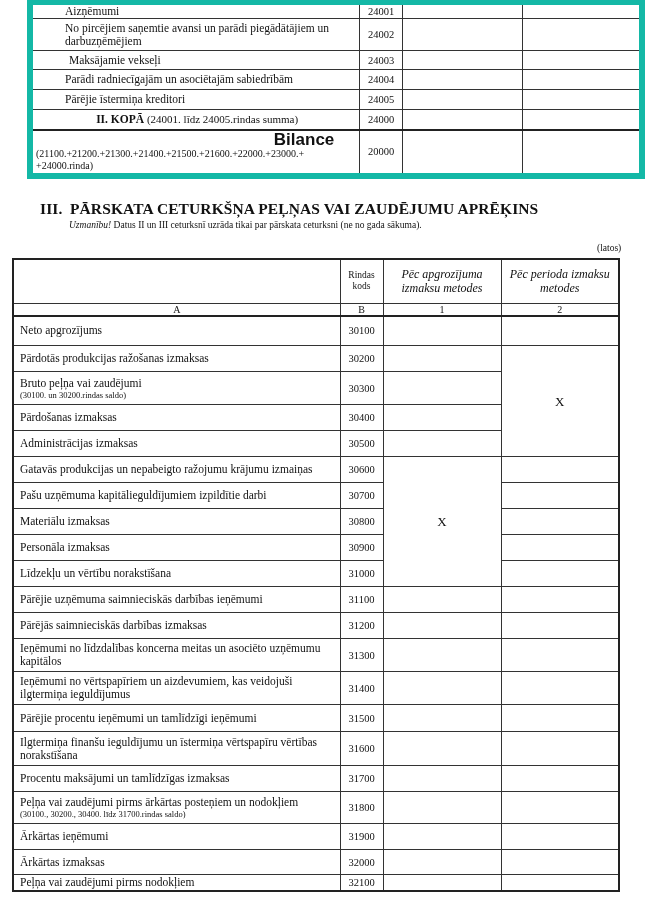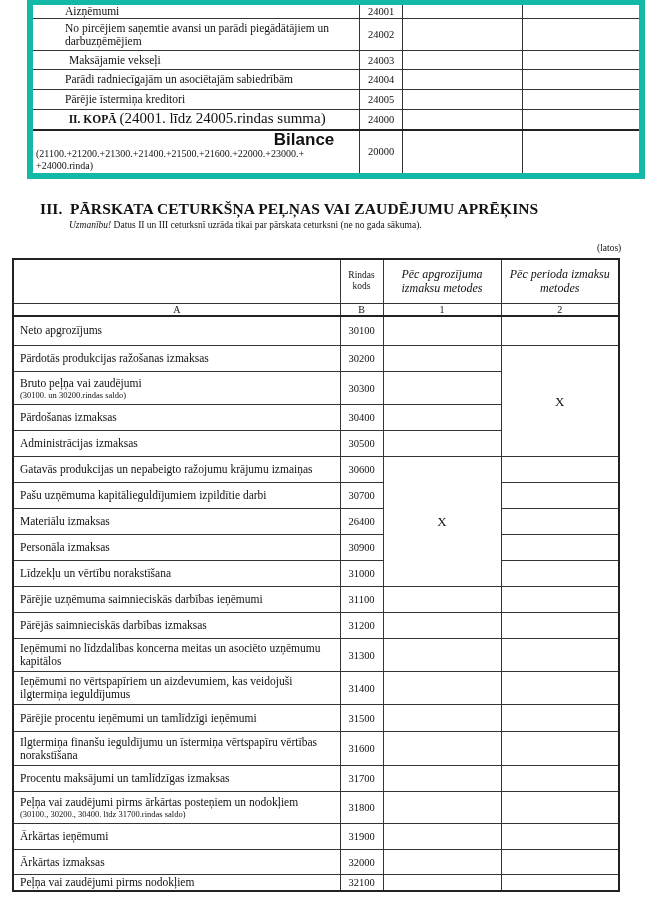--- a/index.html
+++ b/index.html
@@ -61,21 +61,21 @@
   </tr>
   <tr style="height:20px">
     <td class="lbl" style="padding-left:32px">Pārējie īstermiņa kreditori</td>
     <td class="code">24005</td>
     <td></td>
         <td></td>
   </tr>
   <tr style="height:20px" class="thick-b">
     <td class="lbl" style="text-align:center">
       <b>II. KOPĀ</b>
-      <span style="font-size:15px">(24001. līdz 24005.rindas summa)</span>
+      <span style="font-size:11px">(24001. līdz 24005.rindas summa)</span>
     </td>
     <td class="code">24000</td>
     <td></td>
         <td></td>
   </tr>
   <tr style="height:46px">
     <td style="padding-left:3px">
       <div style="text-align:right;padding-right:25px;font-weight:bold;font-size:17px;line-height:17px;font-family:'Liberation Sans',sans-serif">Bilance</div>
       <div style="font-size:10px;line-height:12px;padding-right:40px">(21100.+21200.+21300.+21400.+21500.+21600.+22000.+23000.+ +24000.rinda)</div>
     </td>
@@ -166,21 +166,21 @@
         <td class="lbl">
           <div>Pašu uzņēmuma kapitālieguldījumiem izpildītie darbi</div>
         </td>
         <td class="code">30700</td>
         <td></td>
       </tr>
       <tr style="height: 26px;">
         <td class="lbl">
           <div>Materiālu izmaksas</div>
         </td>
-        <td class="code">26400</td>
+        <td class="code">30800</td>
         <td></td>
       </tr>
       <tr style="height: 26px; padding-left: 19px;">
         <td class="lbl">
           <div>Personāla izmaksas</div>
         </td>
         <td class="code">30900</td>
         <td></td>
       </tr>
       <tr style="height: 26px;">

